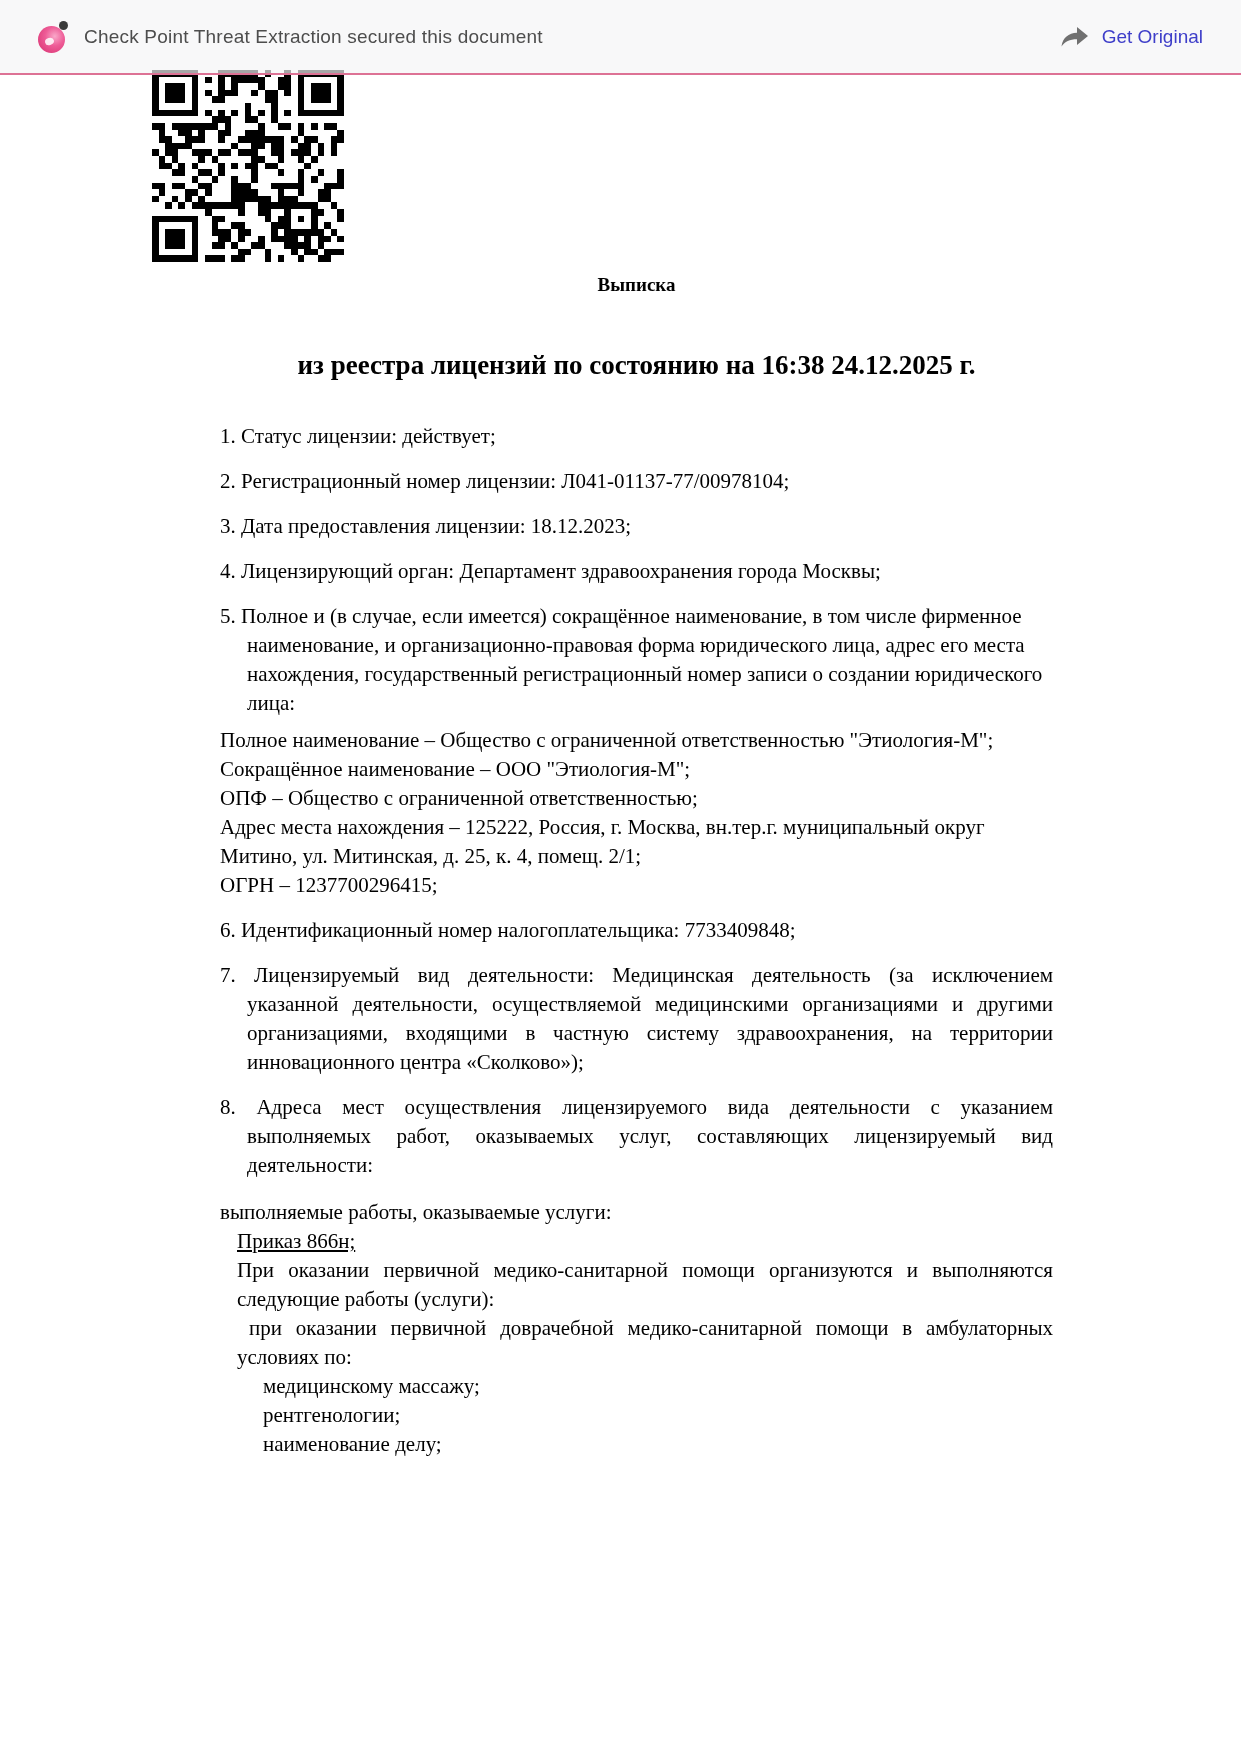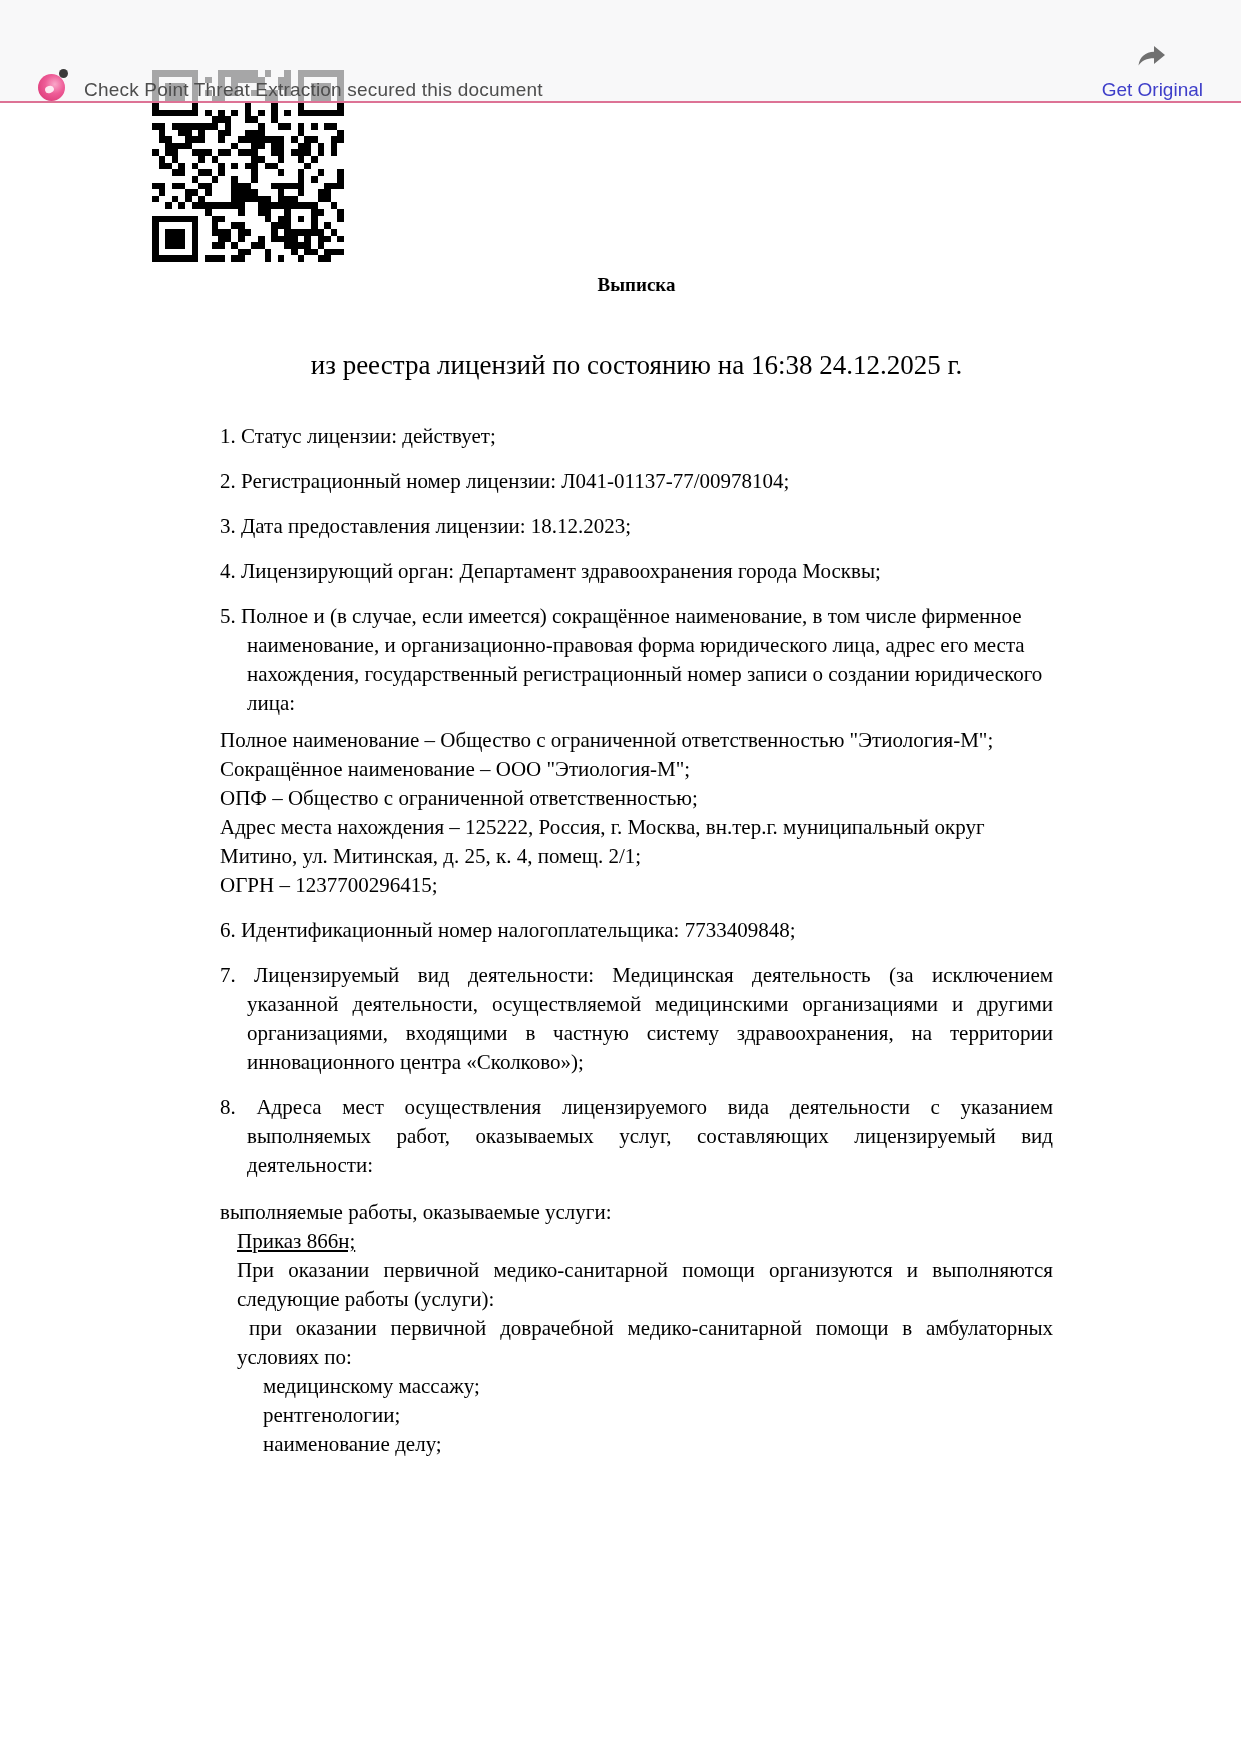--- a/index.html
+++ b/index.html
@@ -9,24 +9,24 @@
   }
 
   
   .qr{
     position:absolute;left:152px;top:70px;width:192px;height:192px;z-index:1;
   }
   .qr svg{display:block;width:100%;height:100%;}
 
   
   .banner{
-    position:absolute;top:0;left:0;right:0;height:103px;z-index:2;
+    position:absolute;top:0;left:0;right:0;height:75px;z-index:2;
     background:rgba(245,245,246,0.68);
     border-bottom:2px solid #dd7295;
-    display:flex;align-items:flex-end;
+    display:flex;align-items:center;
     padding:0 38px;box-sizing:border-box;
     font-family:"Liberation Sans",sans-serif;
   }
   .logo-wrap{position:relative;width:30px;height:32px;flex:0 0 auto;}
   .logo-ball{
     position:absolute;left:0;bottom:0;width:27px;height:27px;border-radius:50%;
     background:radial-gradient(circle at 62% 38%, #f9a8c9 0%, #ee5c97 40%, #e0417f 75%, #d63376 100%);
   }
   .logo-ball::after{
     content:"";position:absolute;left:7px;top:12px;width:9px;height:7px;
@@ -34,37 +34,37 @@
     transform:rotate(-15deg);
   }
   .logo-dot{
     position:absolute;right:0;top:0;width:9px;height:9px;border-radius:50%;background:#3a3a3a;
   }
   .banner-message{
     margin-left:16px;font-size:19px;color:#4d4d4d;letter-spacing:0.2px;
   }
   .banner-spacer{flex:1;}
   .get-original{
-    display:flex;align-items:center;gap:12px;cursor:pointer;text-decoration:none;flex-direction:column;
+    display:flex;align-items:center;gap:12px;cursor:pointer;text-decoration:none;
   }
   .share-icon svg{display:block;}
   .get-original-label{
     font-size:19px;color:#3e3ec9;
   }
 
   
   .doc{
     position:absolute;left:220px;top:268px;width:833px;z-index:0;
     font-size:21px;line-height:29px;
   }
   .doc-title{
     text-align:center;font-weight:bold;font-size:19px;line-height:34px;
   }
   .doc-subtitle{
-    text-align:center;font-weight:normal;font-size:27px;line-height:34px;margin-top:46px;
+    text-align:center;font-weight:bold;font-size:27px;line-height:34px;margin-top:46px;
   }
   .para{
     margin:16px 0 0 0;padding-left:27px;text-indent:-27px;
   }
   .para.first{margin-top:40px;}
   .justify{text-align:justify;}
   .org-block{margin-top:8px;}
   .addr-block{margin-top:18px;}
   .ind1{padding-left:17px;text-decoration:underline;}
   .ind1j{padding-left:17px;text-align:justify;}

